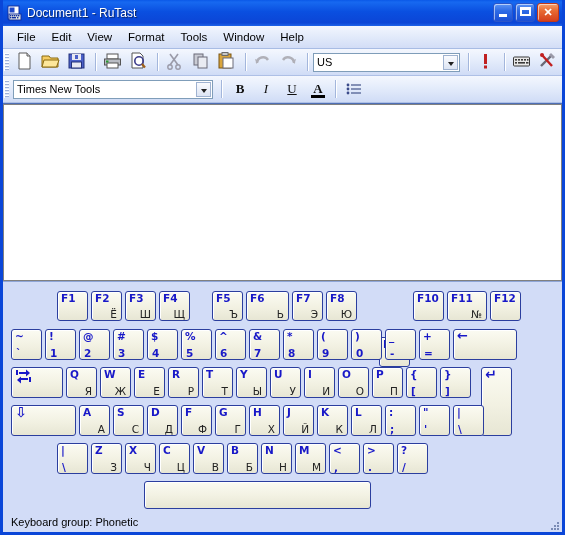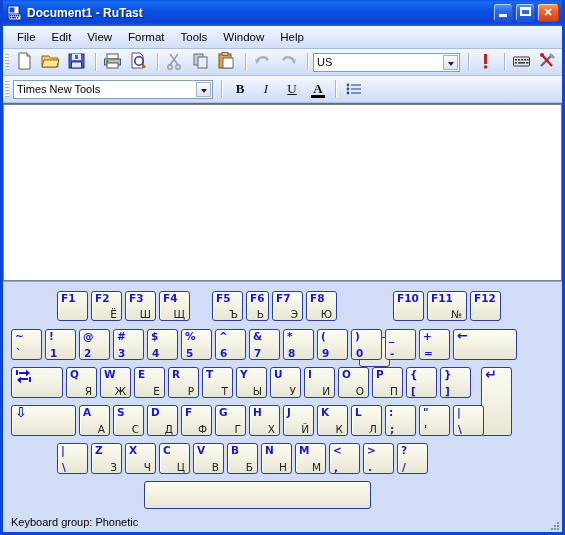--- a/index.html
+++ b/index.html
@@ -20,21 +20,21 @@
   .titlebar{
     height:26px;flex:0 0 26px;
     background:linear-gradient(to bottom,#0A58E8 0%,#1769F0 8%,#0A4FE0 45%,#0B45D6 88%,#1E63E8 100%);
     display:flex;align-items:center;position:relative;
     padding:0 2px 0 4px;
   }
   .title-icon{
     width:16px;height:16px;flex:0 0 16px;margin-right:4px;position:relative;
   }
   .title-text{
-    color:#fff;font-size:12px;font-weight:bold;
+    color:#fff;font-size:12px;font-weight:normal;
     text-shadow:1px 1px 1px rgba(0,0,0,.55);
     white-space:nowrap;letter-spacing:0px;
   }
   .win-btns{position:absolute;right:3px;top:3px;display:flex;gap:2px;}
   .wbtn{
     width:20px;height:19px;border:1px solid #2B55C8;border-radius:3px;
     box-sizing:border-box;position:relative;
     background:linear-gradient(to bottom,#5F96F5 0%,#2E6BE6 40%,#1B4FD4 100%);
     box-shadow:inset 1px 1px 0 rgba(255,255,255,.55);
   }
@@ -348,21 +348,21 @@
         <span class="lo">Ш</span>
         </div>
       <div class="key" style="width:31px;height:30px;margin-right:22px;">
         <span class="fk">F4</span>
         <span class="lo">Щ</span>
         </div>
       <div class="key" style="width:31px;height:30px;">
         <span class="fk">F5</span>
         <span class="lo">Ъ</span>
         </div>
-      <div class="key" style="width:23px;height:30px;">
+      <div class="key" style="width:43px;height:30px;">
         <span class="fk">F6</span>
         <span class="lo">Ь</span>
         </div>
       <div class="key" style="width:31px;height:30px;">
         <span class="fk">F7</span>
         <span class="lo">Э</span>
         </div>
       <div class="key" style="width:31px;height:30px;margin-right:22px;">
         <span class="fk">F8</span>
         <span class="lo">Ю</span>

